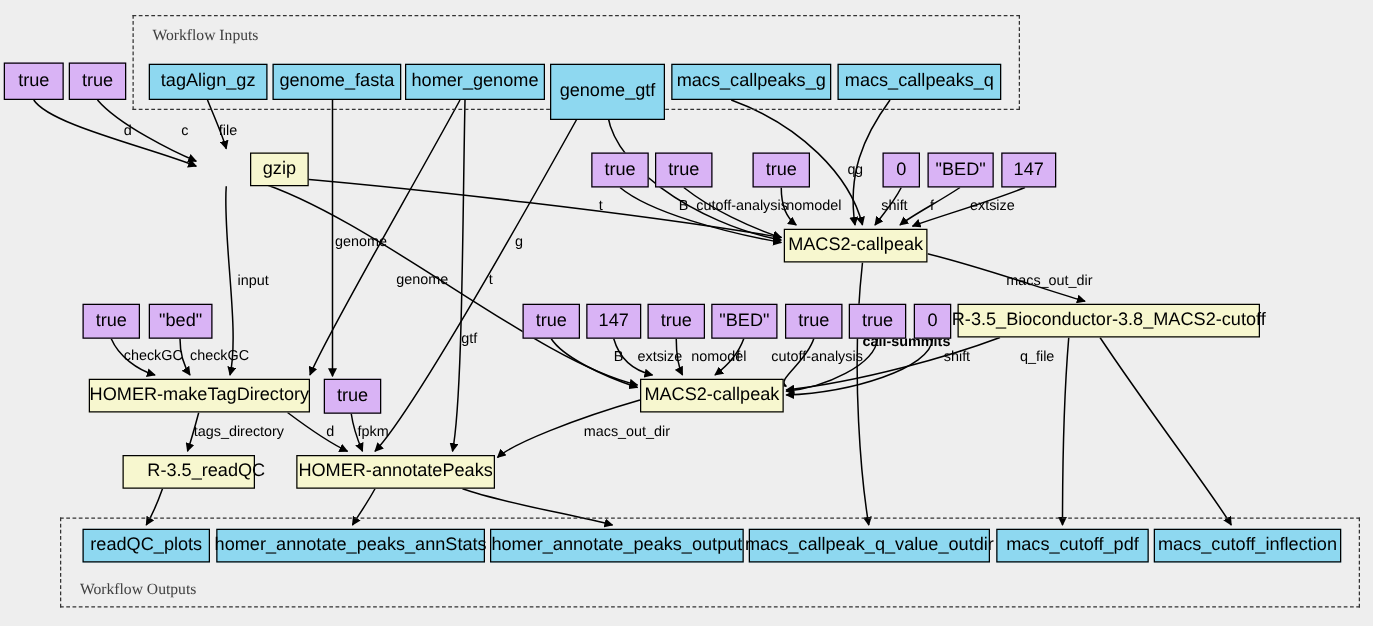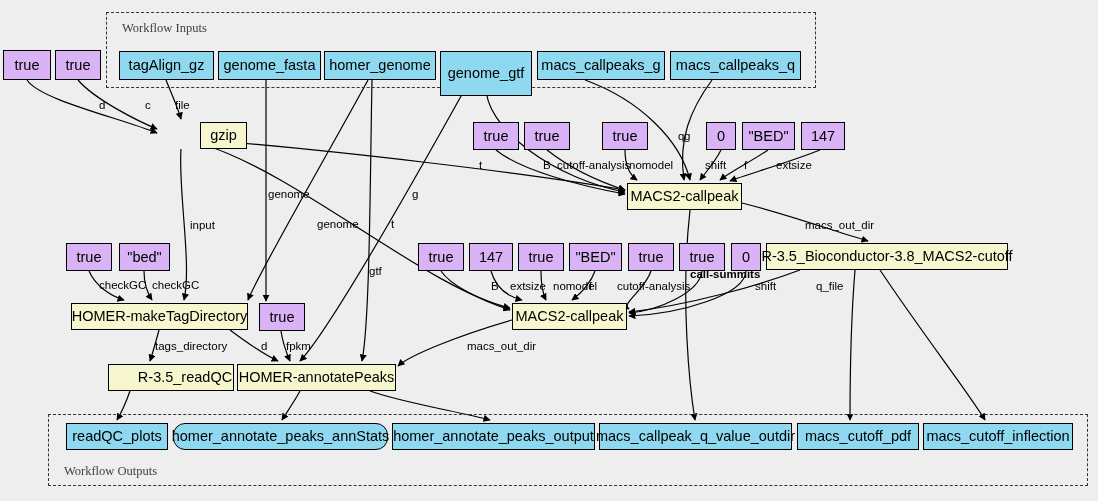--- a/index.html
+++ b/index.html
@@ -170,22 +170,22 @@
       <div class="node param" style="left: 469px; top: 243px; width: 44px; height: 28px;">147</div>
       <div class="node param" style="left: 518px; top: 243px; width: 46px; height: 28px;">true</div>
       <div class="node param" style="left: 569px; top: 243px; width: 53px; height: 28px;">"BED"</div>
       <div class="node param" style="left: 628px; top: 243px; width: 46px; height: 28px;">true</div>
       <div class="node param" style="left: 679px; top: 243px; width: 46px; height: 28px;">true</div>
       <div class="node param" style="left: 731px; top: 243px; width: 30px; height: 28px;">0</div>
       <div class="node step" style="left: 766px; top: 243px; width: 242px; height: 27px;">R-3.5_Bioconductor-3.8_MACS2-cutoff</div>
       <div class="node step" style="left: 71px; top: 303px; width: 177px; height: 27px;">HOMER-makeTagDirectory</div>
       <div class="node param" style="left: 259px; top: 303px; width: 46px; height: 28px;">true</div>
       <div class="node step" style="left: 512px; top: 303px; width: 115px; height: 27px;">MACS2-callpeak</div>
-      <div class="node step" style="left: 108px; top: 364px; width: 126px; height: 27px; padding-left: 28px;">R-3.5_readQC</div>
+      <div class="node step" style="left: 98px; top: 364px; width: 106px; height: 27px; padding-left: 28px;">R-3.5_readQC</div>
       <div class="node step" style="left: 237px; top: 364px; width: 159px; height: 27px;">HOMER-annotatePeaks</div>
       <div class="node output" style="left: 66px; top: 423px; width: 102px; height: 27px;">readQC_plots</div>
-      <div class="node output" style="left: 173px; top: 423px; width: 215px; height: 27px; border-radius: 12px;">homer_annotate_peaks_annStats</div>
+      <div class="node output" style="left: 173px; top: 423px; width: 215px; height: 27px;">homer_annotate_peaks_annStats</div>
       <div class="node output" style="left: 392px; top: 423px; width: 203px; height: 27px;">homer_annotate_peaks_output</div>
       <div class="node output" style="left: 599px; top: 423px; width: 193px; height: 27px;">macs_callpeak_q_value_outdir</div>
       <div class="node output" style="left: 797px; top: 423px; width: 122px; height: 27px;">macs_cutoff_pdf</div>
       <div class="node output" style="left: 923px; top: 423px; width: 150px; height: 27px;">macs_cutoff_inflection</div>
     </div>
 </div>
 
 </body></html>

